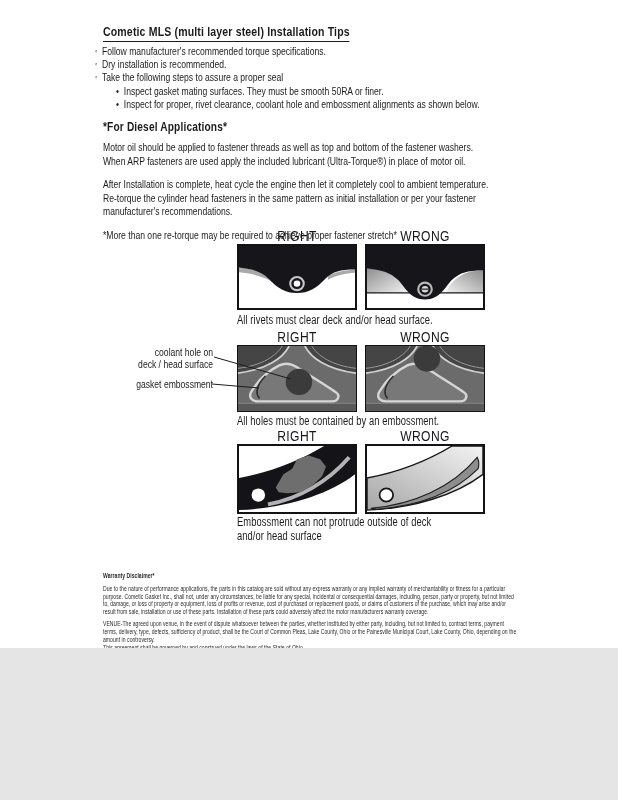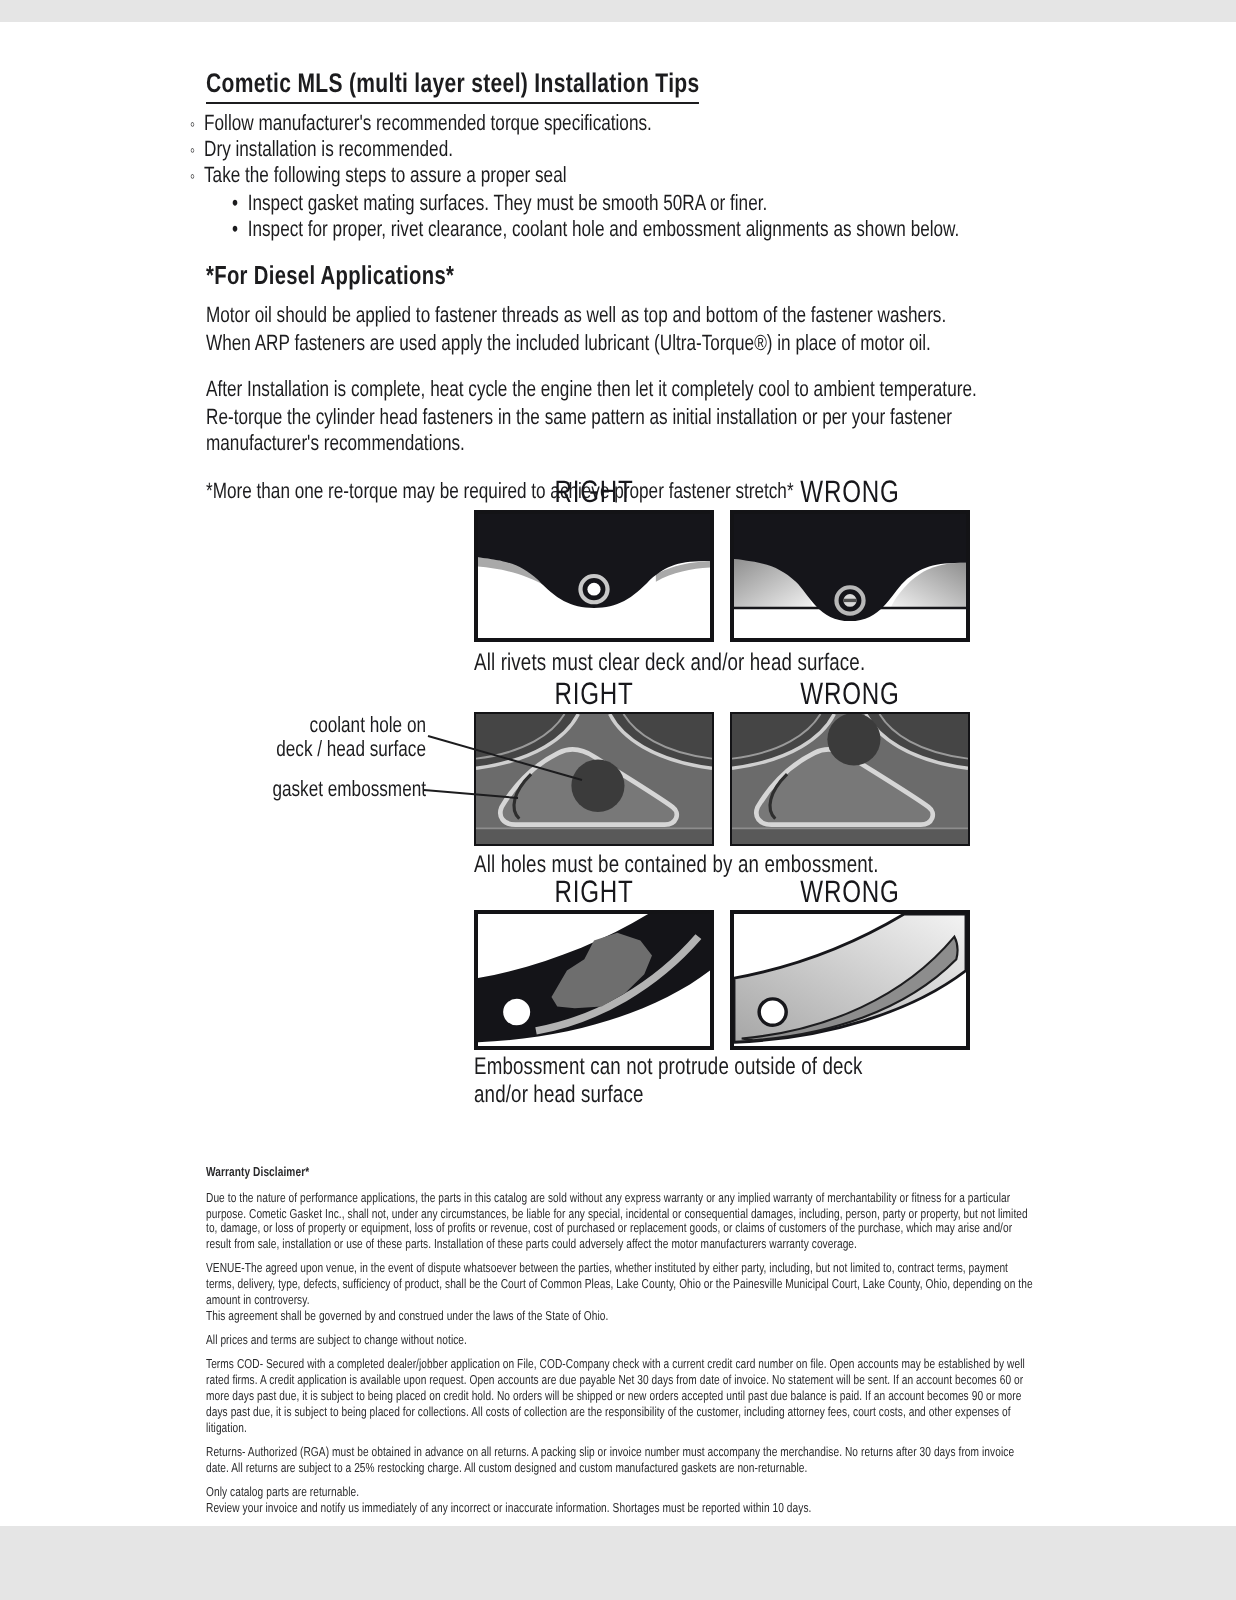--- a/index.html
+++ b/index.html
@@ -1,17 +1,17 @@
 <!DOCTYPE html>
 <html><head>
 <meta charset="utf-8">
 <style>
   * { margin:0; padding:0; box-sizing:border-box; }
   body { background:#e5e5e5; font-family:"Liberation Sans","DejaVu Sans",sans-serif; }
-  .page { position:relative; width:618px; height:752px; background:#ffffff; margin:11px auto; overflow:hidden; color:#1c1c1e;text-decoration:underline; }
+  .page { position:relative; width:618px; height:648px; background:#ffffff; margin:0 auto; overflow:hidden; color:#1c1c1e;text-decoration:underline; }
   .abs { position:absolute; }
   
   .cx { transform:scaleX(0.78); transform-origin:0 0; }
   .cx-c { transform:scaleX(0.78); transform-origin:50% 0; }
   .cx-r { transform:scaleX(0.78); transform-origin:100% 0; }
   .pre { white-space:pre-line; }
 
   .doc-title { font-size:13.5px; font-weight:bold; letter-spacing:.2px;
                border-bottom:1.6px solid #1c1c1e; padding-bottom:2px; display:inline-block; }
   .bullets { font-size:11px; line-height:13.2px; width:560px; }

